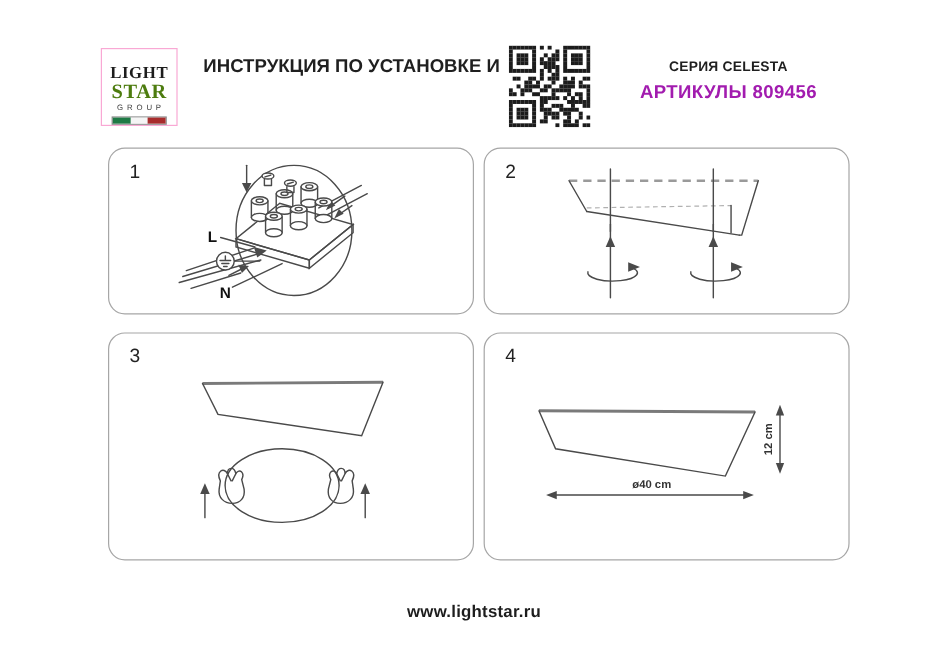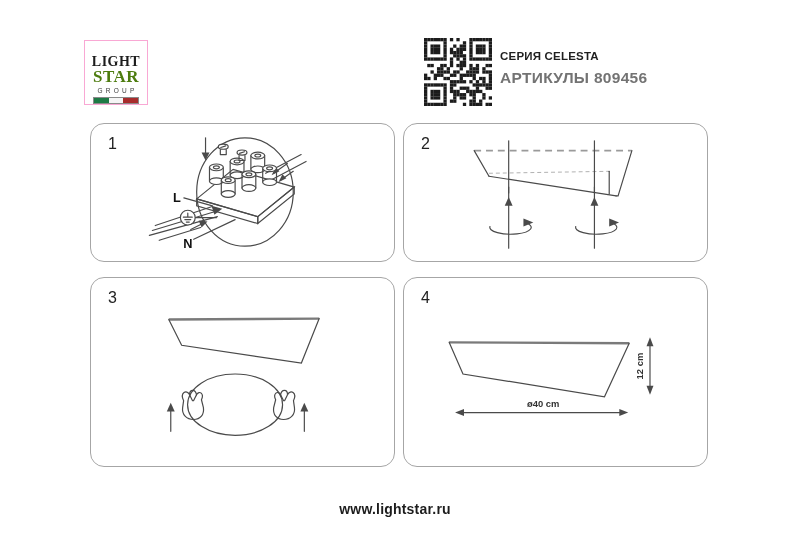--- a/index.html
+++ b/index.html
@@ -17,23 +17,23 @@
   .logo .l1{font-family:"Liberation Serif",serif;font-weight:bold;font-size:14px;line-height:14px;letter-spacing:.5px;color:#1d1d1d;}
   .logo .l2{font-family:"Liberation Serif",serif;font-weight:bold;font-size:17px;line-height:16px;letter-spacing:.5px;color:#4d7c0f;}
   .logo .l3{font-size:6.5px;letter-spacing:3.2px;margin:2px 0 3px 3px;color:#3a3a3a;}
   .flagbar{width:44px;height:5px;border:1px solid #8a8a8a;display:flex;}
   .flagbar span{flex:1;height:100%;}
   .title{
     position:absolute;left:150px;top:46px;width:286px;text-align:center;
     font-size:15.5px;font-weight:bold;line-height:20px;color:#1f1f1f;
   }
   .qr{position:absolute;left:424px;top:38px;width:68px;height:68px;}
-  .series-block{position:absolute;left:500px;top:50px;width:214px;}
+  .series-block{position:absolute;left:500px;top:50px;width:214px;text-align:center;}
   .series{font-size:11.5px;font-weight:bold;color:#1f1f1f;letter-spacing:.2px;}
-  .articles{font-size:15.5px;font-weight:bold;color:#737373;margin-top:7px;letter-spacing:.3px;}
+  .articles{font-size:15.5px;font-weight:bold;color:#a21caf;margin-top:7px;letter-spacing:.3px;}
   
   .grid{
     position:absolute;left:90px;top:123px;width:618px;
     display:grid;grid-template-columns:305px 305px;grid-template-rows:139px 190px;
     column-gap:8px;row-gap:15px;
   }
   .panel{
     position:relative;border:1.2px solid #a6a6a6;border-radius:14px;background:#fff;
   }
   .panel-number{
@@ -64,20 +64,21 @@
     <div class="l2">STAR</div>
     <div class="l3">GROUP</div>
     <div class="flagbar">
       <span id="flag-g" style="background: rgb(30, 122, 69);"></span>
       <span id="flag-w" style="background: rgb(245, 245, 245);"></span>
       <span id="flag-r" style="background: rgb(168, 44, 44);"></span>
     </div>
   </div>
 
   <div class="title">
+    <div>ИНСТРУКЦИЯ ПО УСТАНОВКЕ И</div>
   </div>
 
   <svg class="qr" viewBox="0 0 68 68">
       <g fill="#1c1c1c">
         <rect x="0.00" y="0.00" width="3.30" height="3.30"></rect>
         <rect x="3.24" y="0.00" width="3.30" height="3.30"></rect>
         <rect x="6.48" y="0.00" width="3.30" height="3.30"></rect>
         <rect x="9.71" y="0.00" width="3.30" height="3.30"></rect>
         <rect x="12.95" y="0.00" width="3.30" height="3.30"></rect>
         <rect x="16.19" y="0.00" width="3.30" height="3.30"></rect>

